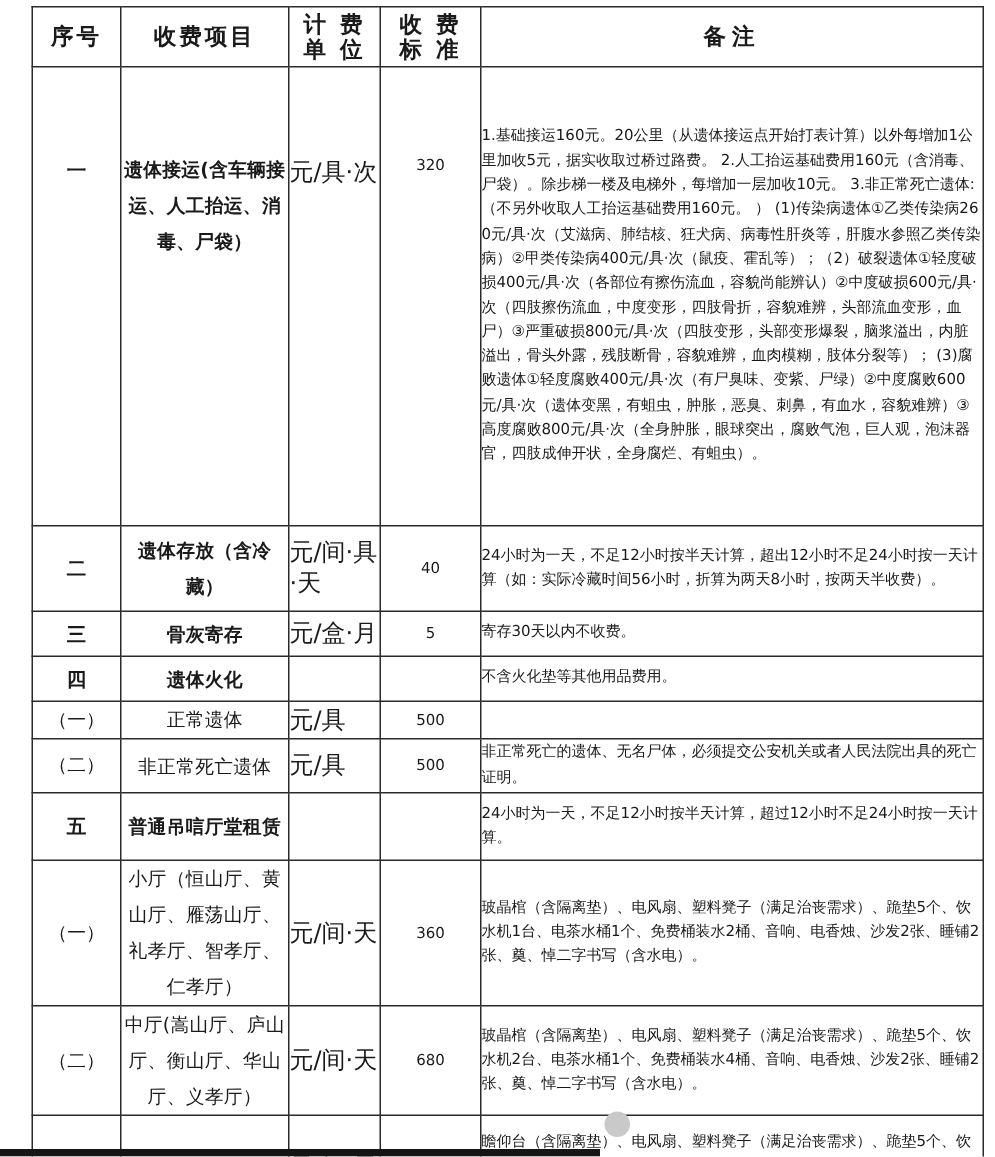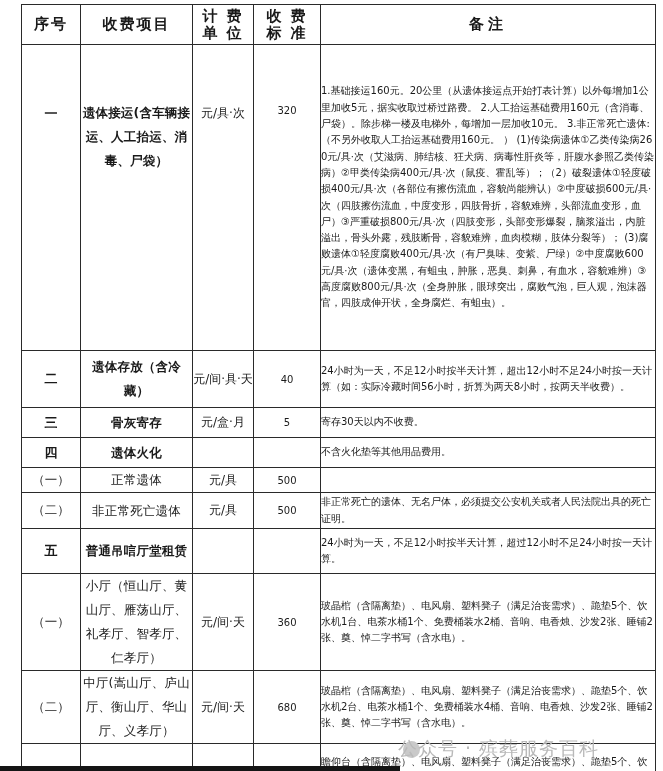--- a/index.html
+++ b/index.html
@@ -74,22 +74,22 @@
     font-size: 12.5px;
     line-height: 24px;
     font-weight: bold;
     padding: 3px 4px;
     letter-spacing: 0.2px;
   }
   td.item.reg {
     font-weight: normal;
   }
   td.unit {
-    text-align: center;
-    font-size: 12px;
+    text-align: left;
+    font-size: 16px;
     letter-spacing: 0px;
   }
   td.price {
     text-align: center;
     font-size: 10px;
   }
   td.remark {
     text-align: left;
     vertical-align: top;
     font-size: 10px;
@@ -258,16 +258,15 @@
           <td class="unit">元/间·天</td>
           <td class="price">980</td>
           <td class="remark">瞻仰台（含隔离垫）、电风扇、塑料凳子（满足治丧需求）、跪垫5个、饮水机2台、电茶水桶1个、免费桶装水6桶、音响、电香烛、沙发2张、睡铺2张、奠、悼二字书写（含水电）。</td>
         </tr>
 
       </tbody>
     </table>
   </div>
 
   <div class="wm-dot"></div>
-  <div class="watermark">公众号 · 殡葬服务百科</div>
   <div class="bottom-bar"></div>
 
 </div>
 
 </body></html>

